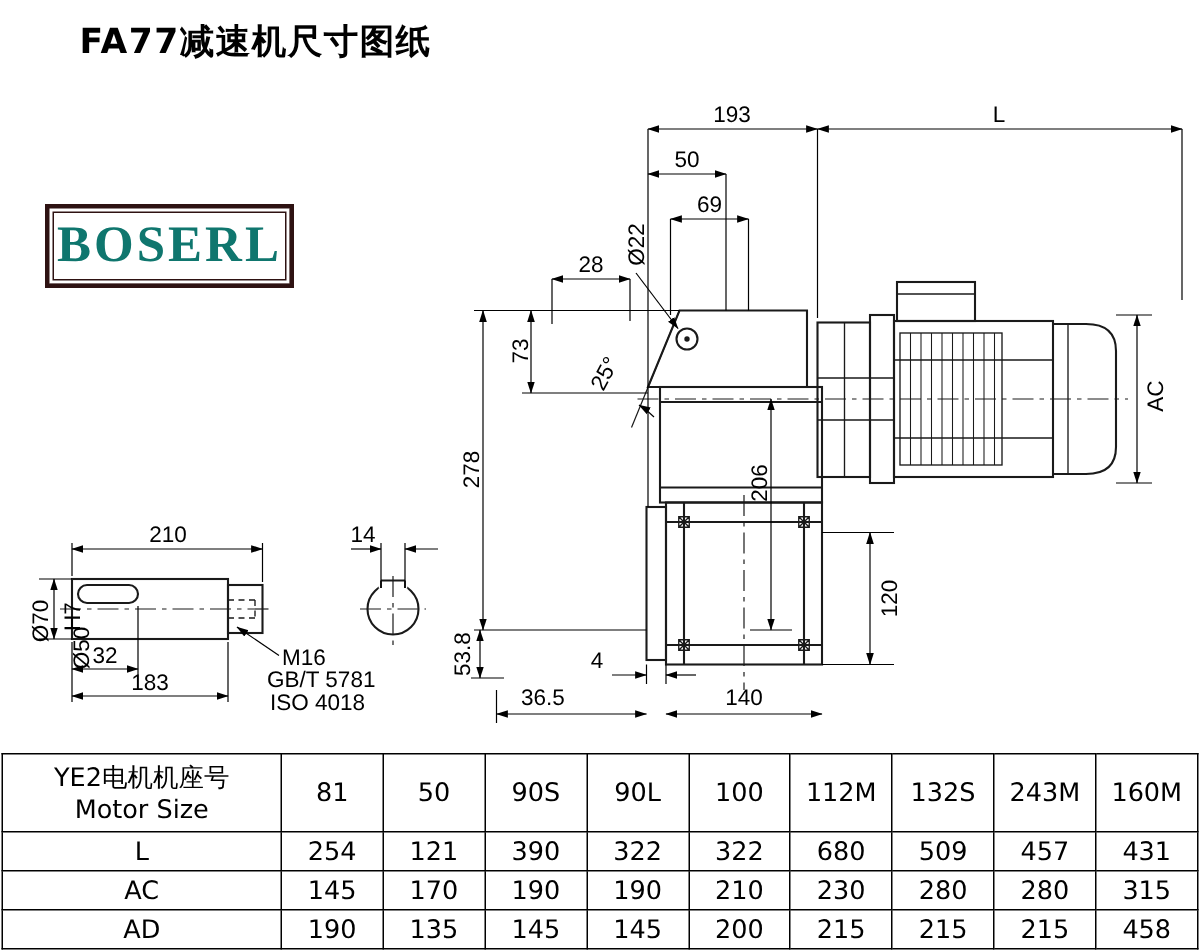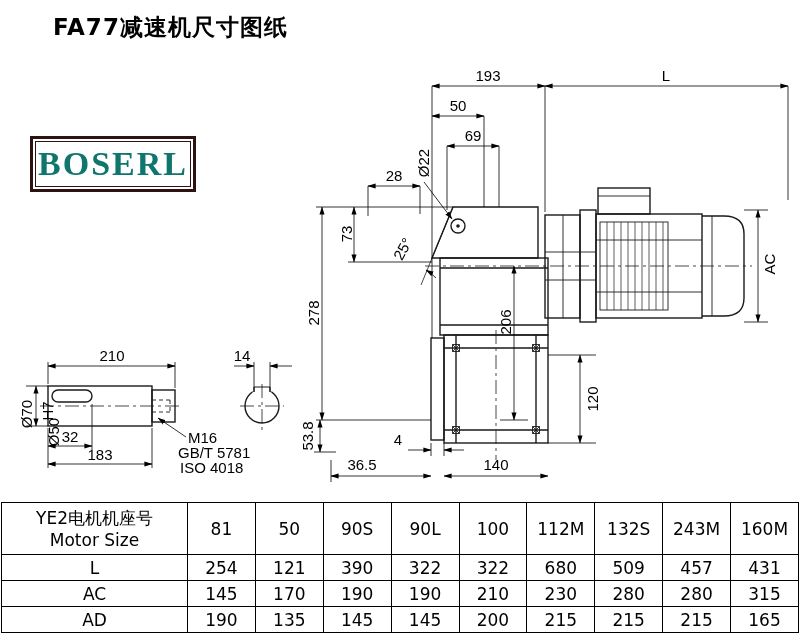--- a/index.html
+++ b/index.html
@@ -242,16 +242,16 @@
   <tr class="datarow">
     <th>AD</th>
     <td>190</td>
     <td>135</td>
     <td>145</td>
     <td>145</td>
     <td>200</td>
     <td>215</td>
     <td>215</td>
     <td>215</td>
-    <td>165</td>
+    <td>458</td>
   </tr>
 </tbody>
   </table>
 
 </body></html>

